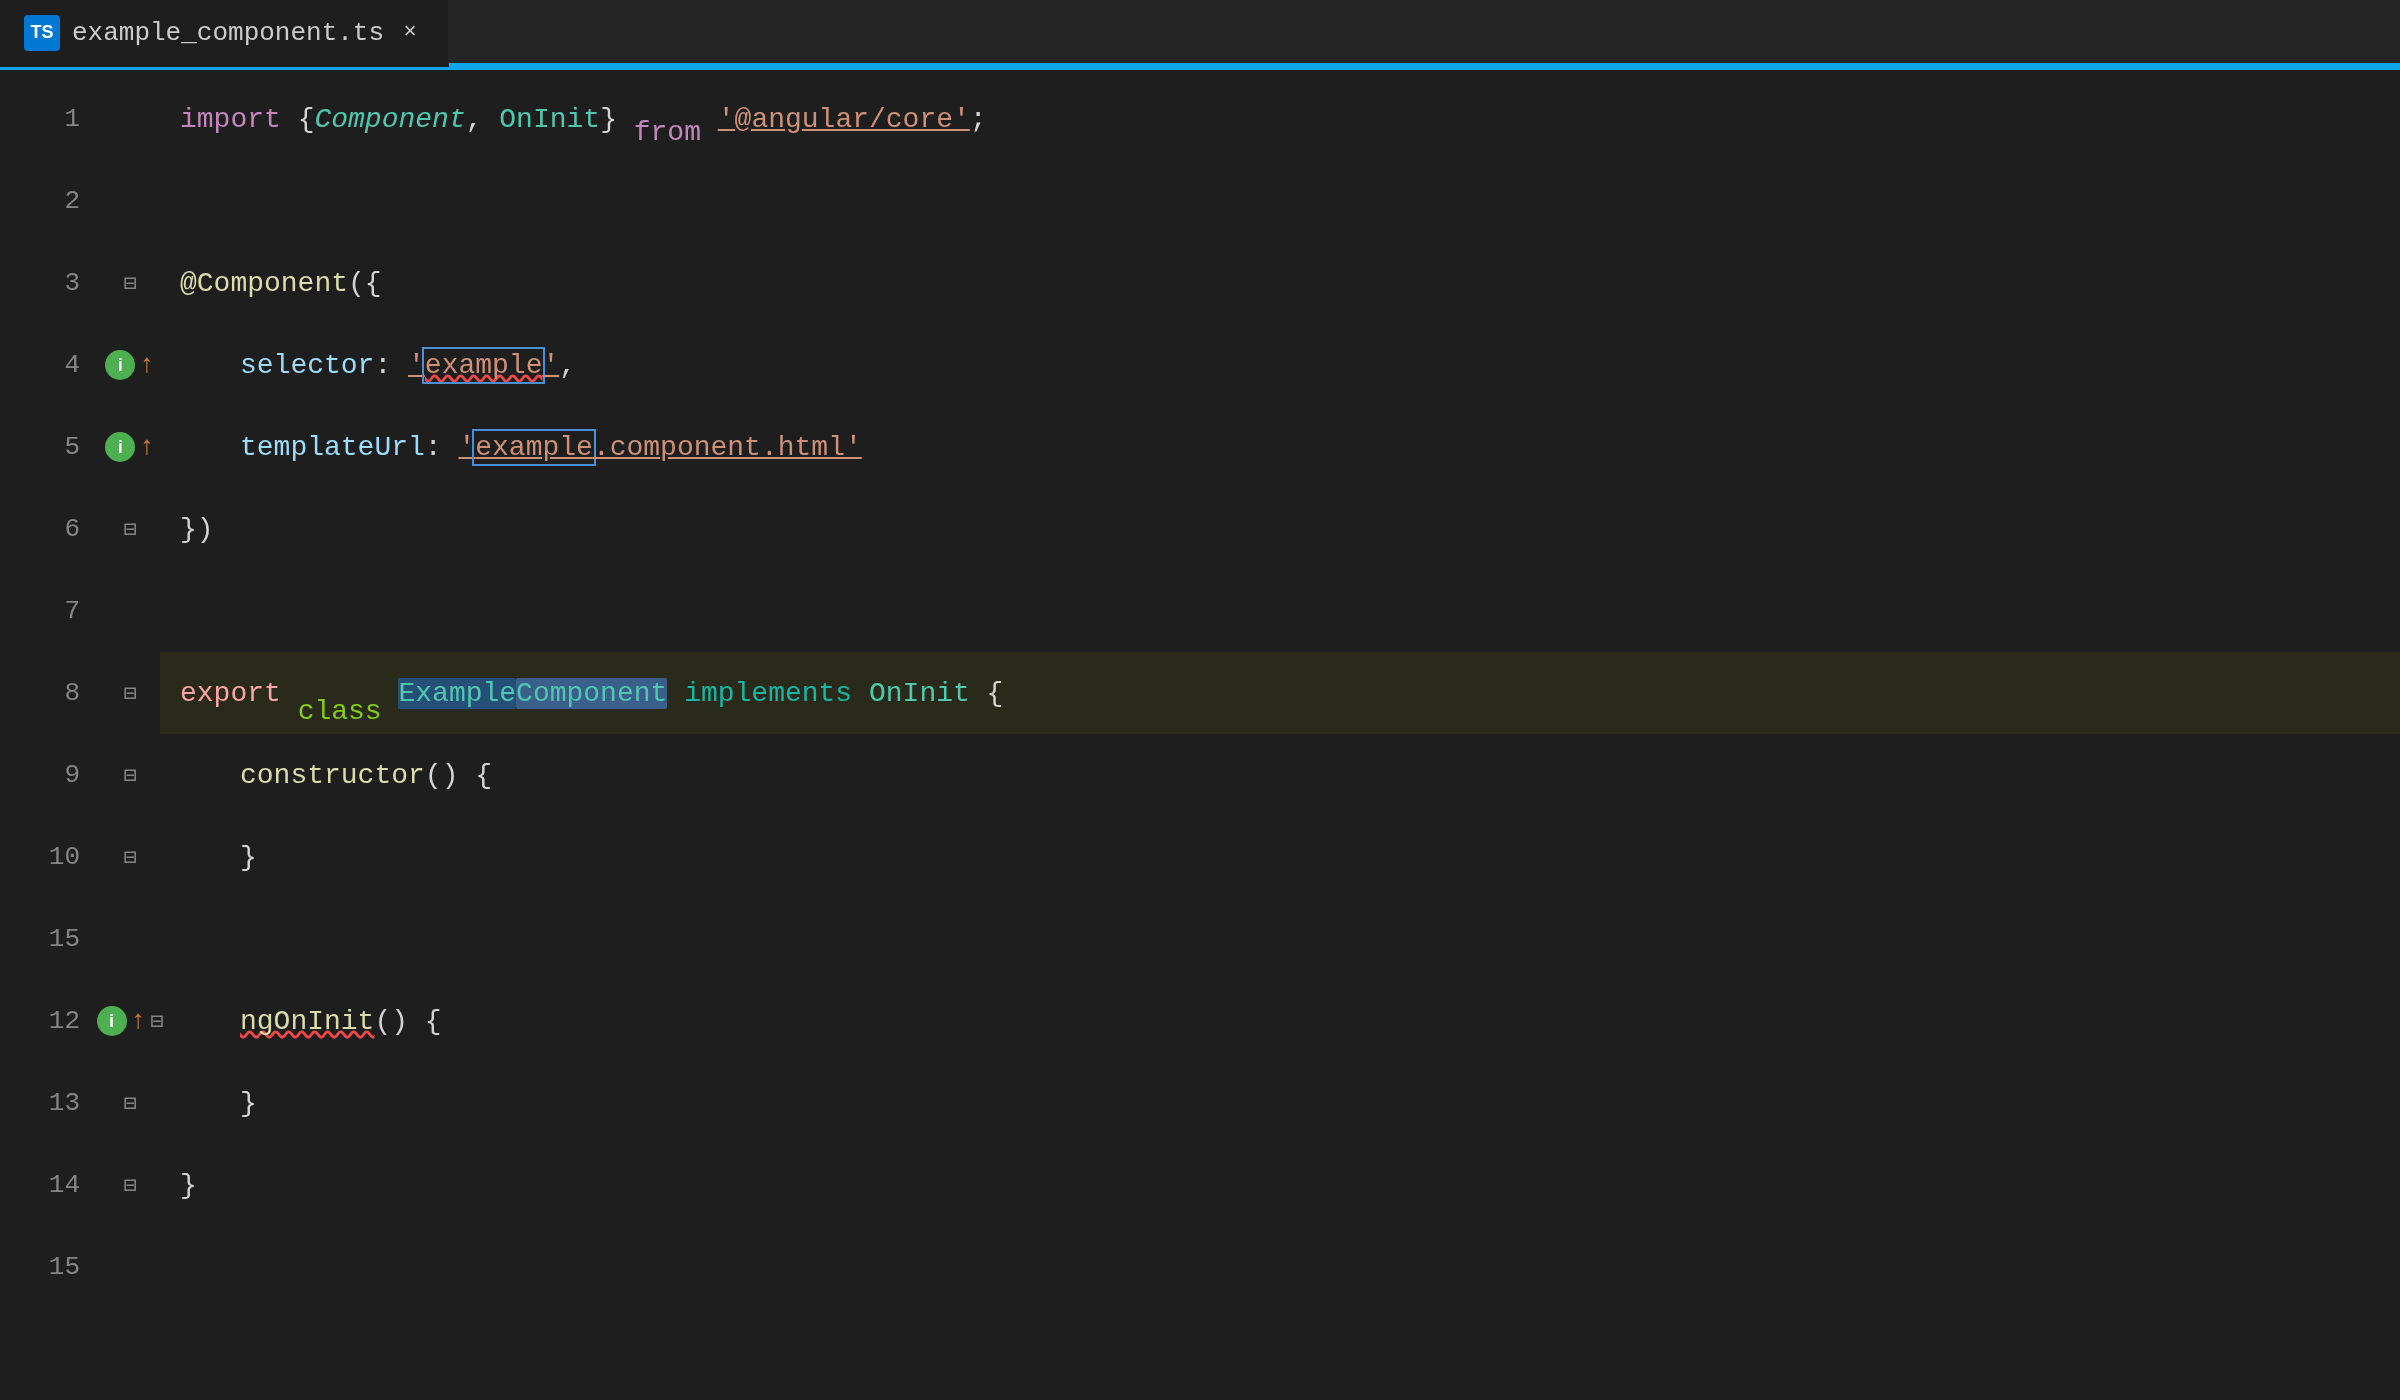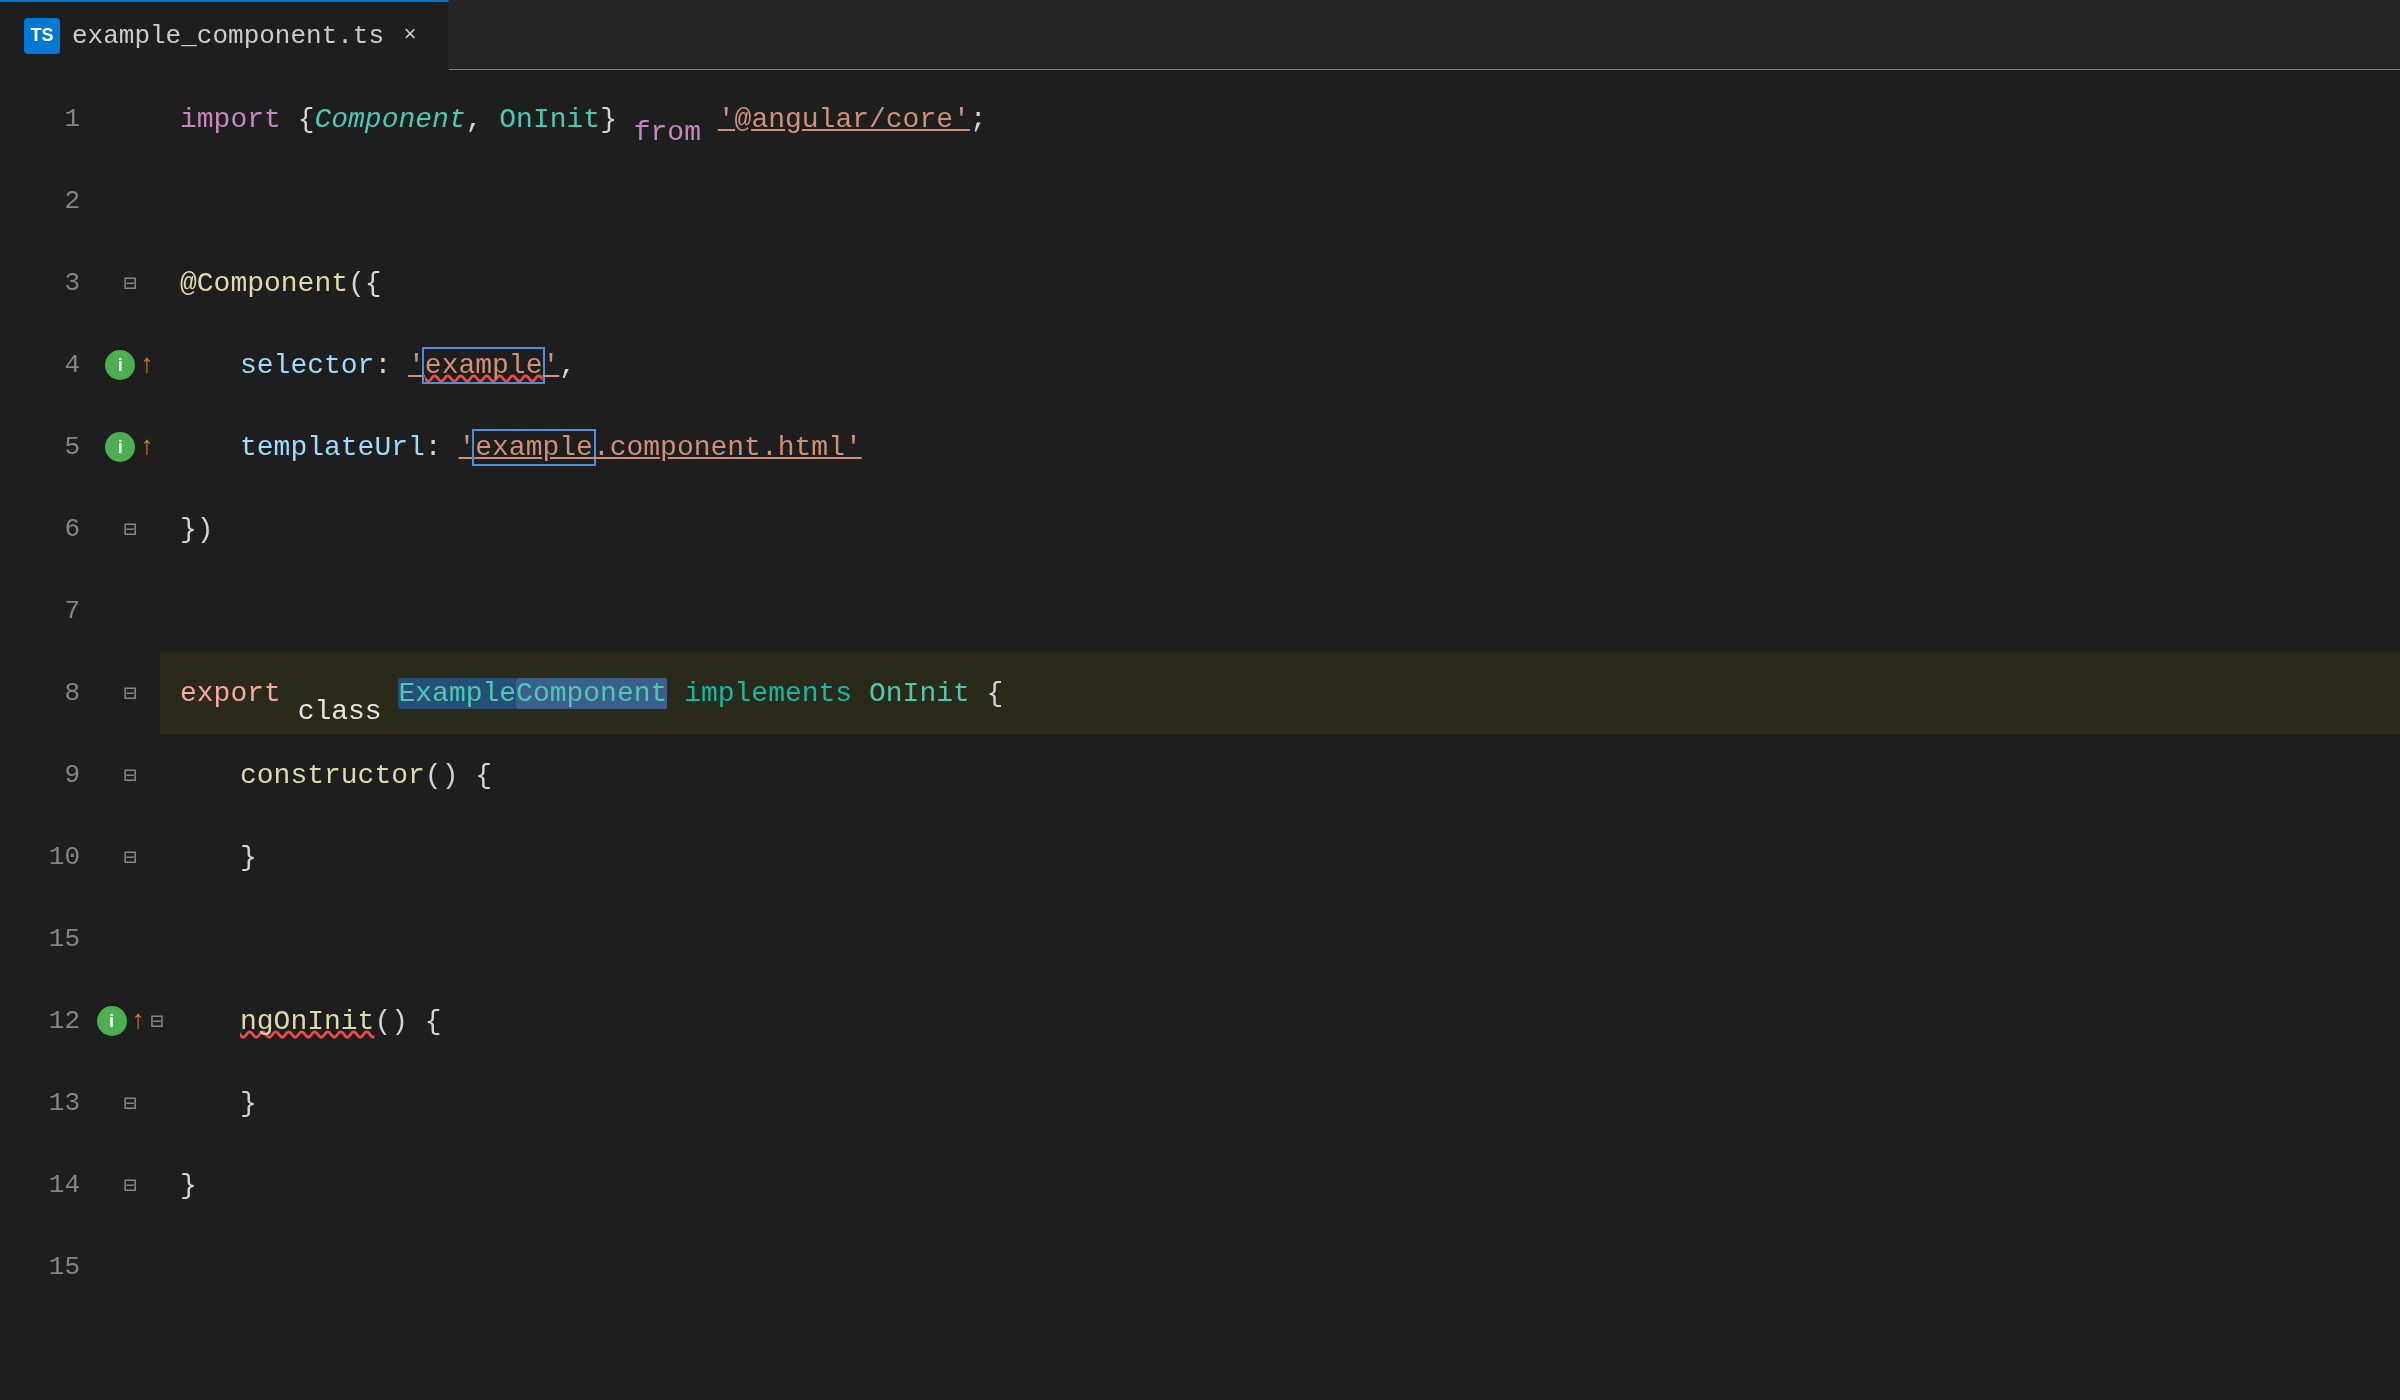--- a/index.html
+++ b/index.html
@@ -24,21 +24,21 @@
       width: 2400px;
       height: 1400px;
       background: #1e1e1e;
     }
 
     .tab-bar {
       display: flex;
       align-items: center;
       background: #252526;
       height: 70px;
-      border-bottom: 1px solid #0ea5e9;
+      border-bottom: 7px solid #0ea5e9;
       flex-shrink: 0;
     }
 
     .tab {
       display: flex;
       align-items: center;
       gap: 12px;
       padding: 0 24px;
       height: 70px;
       background: #1e1e1e;
@@ -118,21 +118,21 @@
     }
 
     .code-line.highlighted {
       background: #2a2a1a;
     }
 
     
     .kw-import { color: #c586c0; }
     .kw-from { color: #c586c0; margin-top: 26px; }
     .kw-export { color: #fca5a5; }
-    .kw-class { color: #e5e5e5; margin-top: 37px; }
+    .kw-class { color: #84cc16; margin-top: 37px; }
     .kw-implements { color: #14b8a6; }
     .decorator { color: #dcdcaa; }
     .string { color: #ce9178; text-decoration: underline; }
     .property { color: #9cdcfe; }
     .class-name { color: #4ec9b0; }
     .method { color: #dcdcaa; }
     .italic { font-style: italic; }
 
     .gutter-icons {
       width: 60px;

